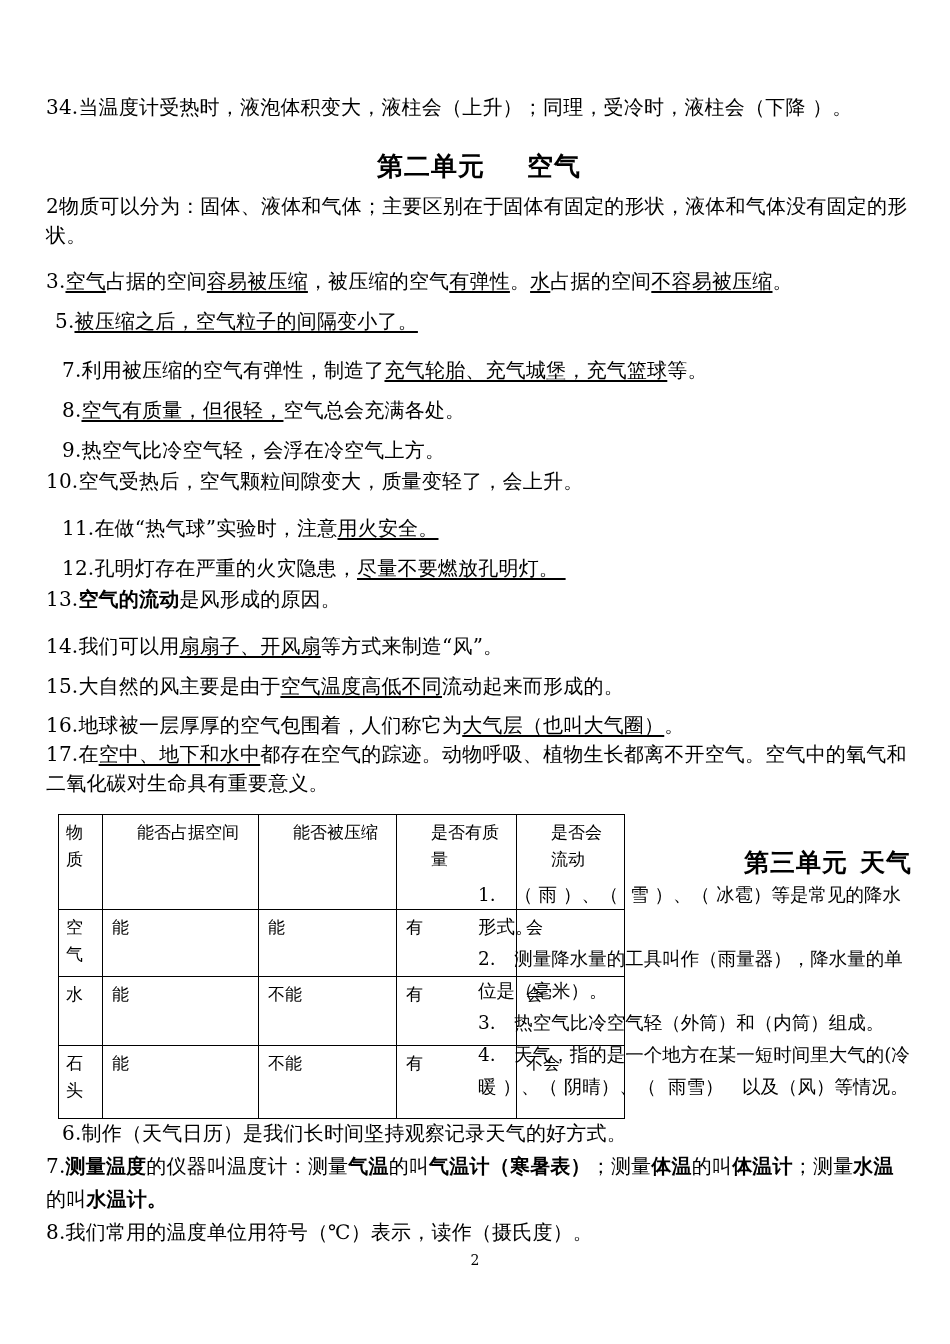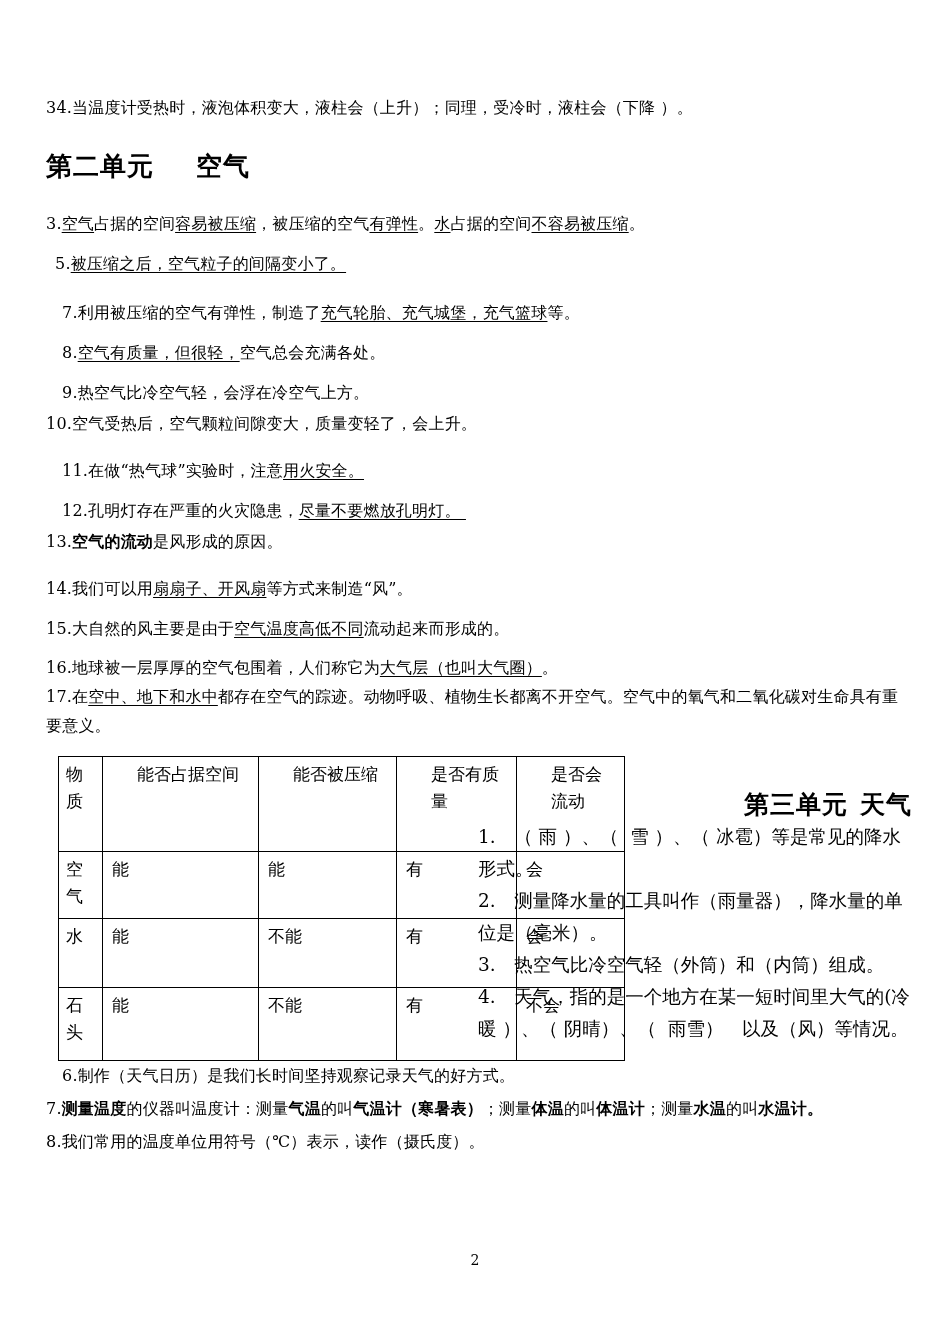--- a/index.html
+++ b/index.html
@@ -22,41 +22,42 @@
   }
   .content {
     position: absolute;
     left: 46px;
     top: 92px;
     width: 866px;
   }
 
   
   .line {
-    font-size: 16px;
+    font-size: 20px;
     line-height: 31px;
     letter-spacing: 0.2px;
     white-space: pre-wrap;
     word-break: break-all;
   }
   .line.tight { line-height: 29px; }
   .gap-sm { height: 9px; }
   .gap-md { height: 16px; }
   .gap-lg { height: 26px; }
 
   .u { text-decoration: underline; text-underline-offset: 3px; }
   .b { font-weight: bold; }
 
   .indent1 { padding-left: 9px; }
   .indent2 { padding-left: 16px; }
 
   
   .unit-heading {
     font-size: 26px;
     font-weight: bold;
+    text-align: center;
     letter-spacing: 1px;
     line-height: 34px;
   }
   .unit-heading .spacer { display: inline-block; width: 42px; }
 
   
   .two-col {
     position: relative;
     width: 866px;
   }
@@ -139,20 +140,21 @@
 
     <div class="line">34.当温度计受热时，液泡体积变大，液柱会（上升）；同理，受冷时，液柱会（下降 ）。</div>
 
     <div class="gap-lg"></div>
 
     <div class="unit-heading"><span>第二单元</span><span class="spacer"></span><span>空气</span></div>
 
     <div class="gap-sm"></div>
 
 
+    <div class="line tight"><span>2</span><span>物质可以分为：固体、液体和气体；主要区别在于固体有固定的形状，液体和气体没有固定的形状。</span></div>
 
     <div class="gap-md"></div>
 
     <div class="line"><span>3.</span><span class="u">空气</span><span>占据的空间</span><span class="u">容易被压缩</span><span>，被压缩的空气</span><span class="u">有弹性</span><span>。</span><span class="u">水</span><span>占据的空间</span><span class="u">不容易被压缩</span><span>。</span></div>
 
     <div class="gap-sm"></div>
 
     <div class="line indent1"><span>5.</span><span class="u">被压缩之后，空气粒子的间隔变小了。</span></div>
 
     <div class="gap-sm"></div>

